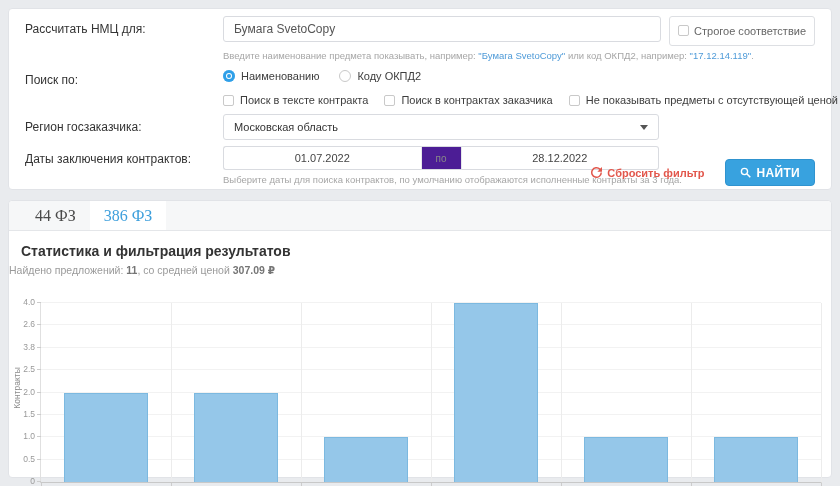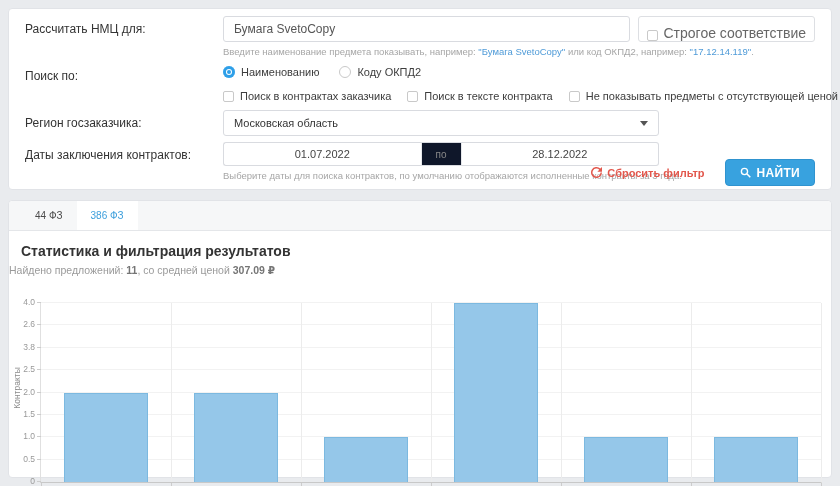--- a/index.html
+++ b/index.html
@@ -19,22 +19,22 @@
   .form-row { display:grid; grid-template-columns:198px 1fr; margin-bottom:6px; }
   .flabel { font-size:12px; color:#333; padding-top:6px; }
 
   .line1 { display:flex; align-items:stretch; gap:8px; }
   .text-input {
     flex:1; height:26px; border:1px solid #d9dbe0; border-radius:3px;
     padding:0 10px; font-size:12px; color:#555; outline:none;
     font-family:"Liberation Sans","DejaVu Sans",sans-serif;
   }
   .strict-box {
-    display:flex; align-items:flex-end; gap:5px; border:1px solid #dddfe3;
-    border-radius:3px; padding:0 8px; font-size:14px; color:#666;
+    display:flex; align-items:flex-start; gap:5px; border:1px solid #dddfe3;
+    border-radius:3px; padding:8px 8px; font-size:11px; color:#666;
     background:#fff; white-space:nowrap; cursor:pointer;
   }
   .cb {
     width:11px; height:11px; border:1px solid #c9c9c9; border-radius:2px;
     background:#fff; display:inline-block; flex:0 0 auto;
   }
   .hint { font-size:9.5px; color:#a6a6a6; margin-top:4px; }
   .hint-link { color:#4f9bd8; text-decoration:none; cursor:pointer; }
 
   .radio-line { display:flex; align-items:center; gap:20px; height:18px; }
@@ -54,37 +54,37 @@
   .date-input {
     flex:1; border:1px solid #d9dbe0; text-align:center; font-size:11px; color:#444;
     outline:none; font-family:"Liberation Sans","DejaVu Sans",sans-serif; min-width:0;
   }
   .date-input.from { border-radius:3px 0 0 3px; border-right:none; }
   .date-input.to { border-radius:0 3px 3px 0; border-left:none; }
   .date-sep {
     width:41px; border-top:1px solid #d9dbe0; border-bottom:1px solid #d9dbe0;
     border-left:1px solid #e6e8eb; border-right:1px solid #e6e8eb;
     display:flex; align-items:center; justify-content:center;
-    font-size:10px; color:#888; background:#0f172a;
+    font-size:10px; color:#888; background:#4c1d95;
   }
 
   .actions { position:absolute; right:16px; bottom:3px; display:flex; align-items:center; gap:20px; }
   .reset { display:flex; align-items:center; gap:5px; color:#e2574c; font-size:11px; font-weight:bold; cursor:pointer; text-decoration:none; }
   .find-btn {
     display:flex; align-items:center; gap:6px; background:#38a2df; color:#fff;
     border:1px solid #2f93cf; border-radius:4px; padding:0 14px; height:27px;
     font-size:12px; font-weight:bold; cursor:pointer; letter-spacing:0.3px;
     font-family:"Liberation Sans","DejaVu Sans",sans-serif;
   }
 
   .tabbar {
     height:30px; background:#f6f7f8; border-bottom:1px solid #e4e6e9;
     border-radius:4px 4px 0 0; display:flex; align-items:stretch; padding-left:12px;
   }
-  .tab { display:flex; align-items:center; padding:0 14px; font-size:10px; color:#4a4a4a; cursor:pointer; }
+  .tab { display:flex; align-items:center; padding:0 14px; font-size:16px; color:#4a4a4a; cursor:pointer;font-family:Liberation Serif, serif; }
   .tab.active { background:#fff; color:#3d9fdc; }
 
   .results-body { position:relative; height:246px; }
   .heading { font-size:14px; font-weight:bold; color:#333; padding:12px 0 0 12px; }
   .stats { font-size:10.5px; color:#9a9a9a; padding:5px 0 0 0; }
   .stats b { color:#757575; }
 
   .chart { position:absolute; left:0; right:0; top:70px; height:206px; }
   .y-title {
     position:absolute; left:-62px; top:82px; width:140px; text-align:center;
@@ -129,25 +129,25 @@
           <span>Наименованию</span>
         </label>
         <label class="radio">
           <span class="rdot"></span>
           <span>Коду ОКПД2</span>
         </label>
       </div>
       <div class="check-line">
         <label class="check">
           <span class="cb"></span>
+          <span>Поиск в тексте контракта</span>
+        </label>
+        <label class="check">
+          <span class="cb"></span>
           <span>Поиск в контрактах заказчика</span>
-        </label>
-        <label class="check">
-          <span class="cb"></span>
-          <span>Поиск в тексте контракта</span>
         </label>
         <label class="check">
           <span class="cb"></span>
           <span>Не показывать предметы с отсутствующей ценой</span>
         </label>
       </div>
     </div>
   </div>
 
   <div class="form-row">

